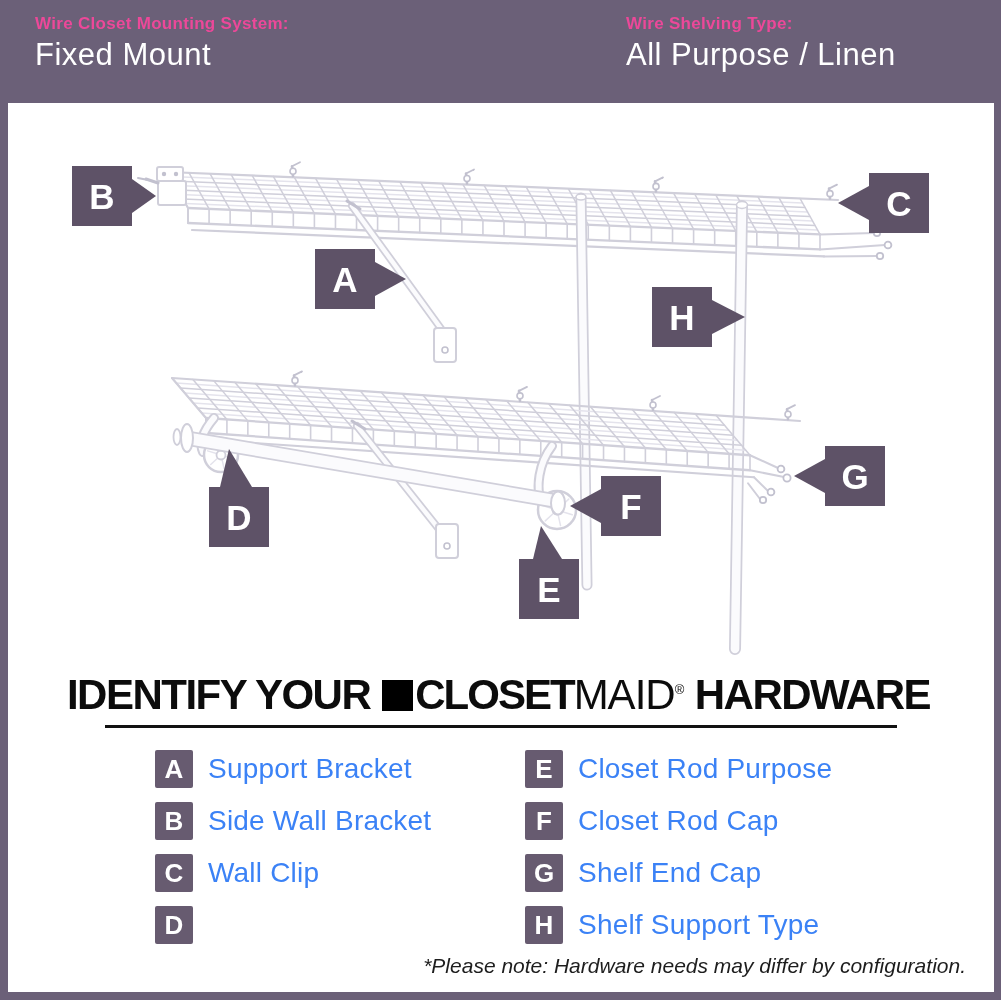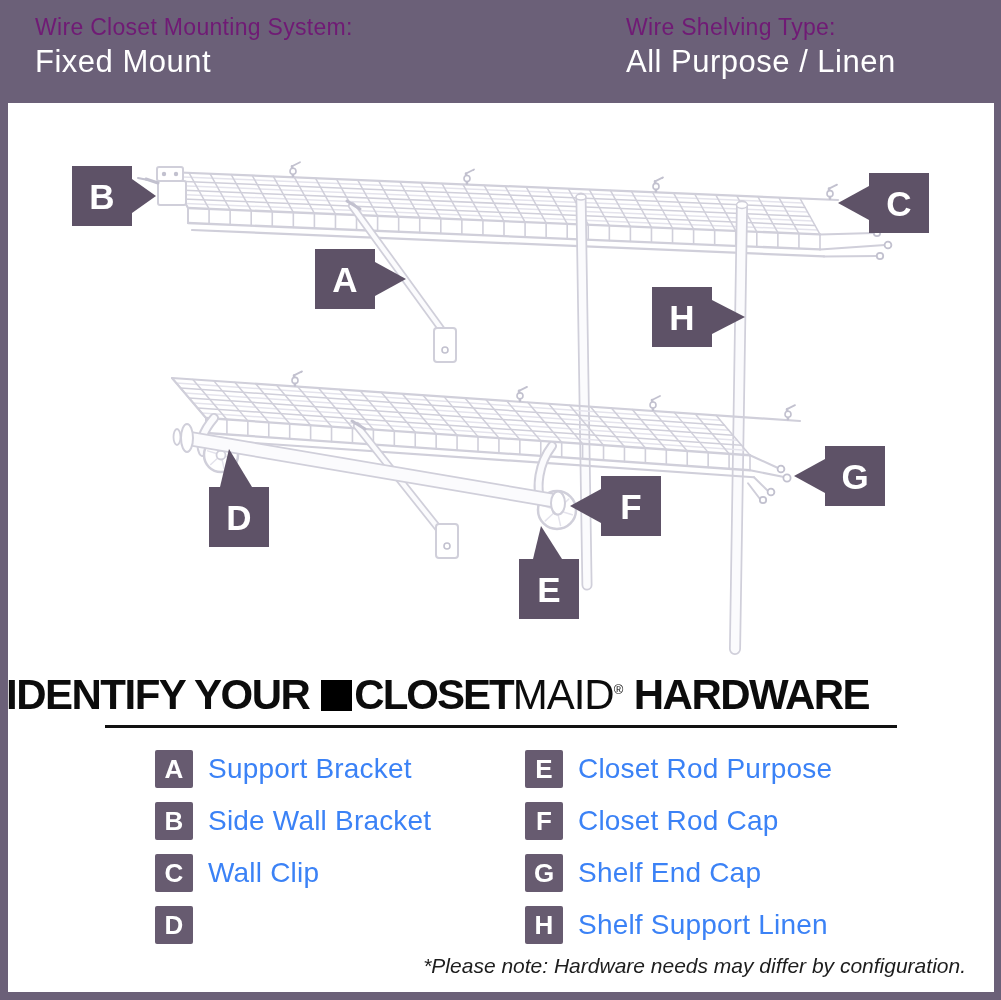--- a/index.html
+++ b/index.html
@@ -10,21 +10,21 @@
   }
   
   .band{position:absolute;top:0;left:0;right:0;height:103px;background:var(--band,#6b6078);}
   .frame-left{position:absolute;top:0;bottom:0;left:0;width:8px;background:var(--band,#6b6078);}
   .frame-right{position:absolute;top:0;bottom:0;right:0;width:7px;background:var(--band,#6b6078);}
   .frame-bottom{position:absolute;left:0;right:0;bottom:0;height:8px;background:var(--band,#6b6078);}
   
   .h-block{position:absolute;top:14px;color:#fff;}
   .h-left{left:35px;}
   .h-right{left:626px;}
-  .h-label{font-size:23px;letter-spacing:.3px;color:#701a75;}
+  .h-label{font-size:17px;letter-spacing:.3px;color:#ec4899;font-weight:bold;}
   .h-value{font-size:31px;margin-top:3px;letter-spacing:.5px;font-weight:400;color:#fff;}
   
   #shelf-svg{position:absolute;left:7px;top:103px;}
   .callout{
     position:absolute;width:60px;height:60px;background:var(--callout,#5e5267);
     display:flex;align-items:center;justify-content:center;
     color:#fff;font-size:35px;font-weight:700;line-height:1;
   }
   .callout i{position:absolute;width:0;height:0;display:block;}
   .ar-right{left:100%;top:50%;transform:translateY(-50%);
@@ -41,21 +41,21 @@
     border-bottom:38px solid var(--callout,#5e5267);}
   .ar-up-sm{bottom:100%;left:14px;
     border-left:8px solid transparent;border-right:21px solid transparent;
     border-bottom:33px solid var(--callout,#5e5267);}
   .co-a{left:315px;top:249px;} .co-b{left:72px;top:166px;}
   .co-c{left:869px;top:173px;} .co-d{left:209px;top:487px;}
   .co-e{left:519px;top:559px;} .co-f{left:601px;top:476px;}
   .co-g{left:825px;top:446px;} .co-h{left:652px;top:287px;}
   
   .legend-title{
-    position:absolute;top:671px;left:0;right:4px;text-align:left;
+    position:absolute;top:671px;left:0;right:4px;text-align:center;
     font-size:42px;font-weight:900;letter-spacing:-1.5px;color:var(--title_text,#0c0c0c);
     white-space:nowrap;
   }
   .legend-title .word{margin:0 6px;}
   .logo{white-space:nowrap;margin:0 6px;}
   .logo-sq{display:inline-block;width:31px;height:31px;background:#000;vertical-align:-2px;margin-right:2px;}
   .logo-closet{font-weight:900;letter-spacing:-2px;}
   .logo-maid{font-weight:400;letter-spacing:-1px;}
   .logo-reg{font-size:13px;vertical-align:super;font-weight:400;}
   .rule{position:absolute;top:725px;left:105px;width:792px;height:3px;background:#111;}
@@ -383,17 +383,17 @@
   <div class="legend-row">
     <span class="legend-key">F</span>
     <span class="legend-label">Closet Rod Cap</span>
   </div>
   <div class="legend-row">
     <span class="legend-key">G</span>
     <span class="legend-label">Shelf End Cap</span>
   </div>
   <div class="legend-row">
     <span class="legend-key">H</span>
-    <span class="legend-label">Shelf Support Linen</span>
+    <span class="legend-label">Shelf Support Type</span>
   </div>
 </div>
 
 <div class="footnote">*Please note: Hardware needs may differ by configuration.</div>
 
 </body></html>

